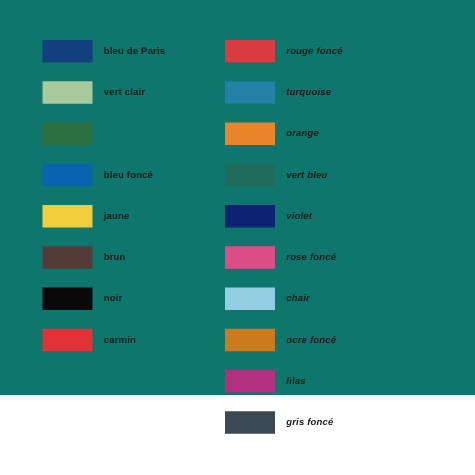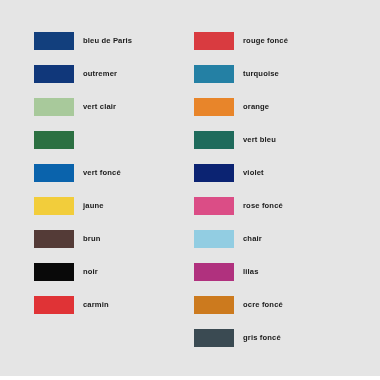--- a/index.html
+++ b/index.html
@@ -9,29 +9,29 @@
   body {
     width: 380px;
     height: 380px;
     background: #ffffff;
     font-family: "Liberation Sans", sans-serif;
     overflow: hidden;
   }
   #legend-figure {
     position: relative;
     width: 380px;
-    height: 376px;
-    background: #e5e5e5;
+    height: 316px;
+    background: #0f766e;
   }
   .legend-column {
     position: absolute;
     top: 32px;
   }
   #legend-column-left { left: 34px; }
-  #legend-column-right { left: 194px; }
+  #legend-column-right { left: 180px; font-style: italic; }
 
   .legend-entry {
     display: flex;
     align-items: center;
     height: 18px;
     margin-bottom: 15px;
   }
   .legend-entry:last-child { margin-bottom: 0; }
 
   .swatch {
@@ -53,33 +53,29 @@
 </head>
 <body>
 
 <div id="legend-figure">
   <div class="legend-column" id="legend-column-left">
       <div class="legend-entry">
         <div class="swatch" style="background-color: rgb(18, 63, 125);"></div>
         <span class="swatch-label">bleu de Paris</span>
       </div>
       <div class="legend-entry">
-        <div class="swatch" style="background-color: rgb(16, 55, 122);"></div>
-        <span class="swatch-label">outremer</span>
-      </div>
-      <div class="legend-entry">
         <div class="swatch" style="background-color: rgb(168, 201, 155);"></div>
         <span class="swatch-label">vert clair</span>
       </div>
       <div class="legend-entry">
         <div class="swatch" style="background-color: rgb(44, 112, 66);"></div>
       </div>
       <div class="legend-entry">
         <div class="swatch" style="background-color: rgb(10, 99, 172);"></div>
-        <span class="swatch-label">vert foncé</span>
+        <span class="swatch-label">bleu foncé</span>
       </div>
       <div class="legend-entry">
         <div class="swatch" style="background-color: rgb(242, 205, 59);"></div>
         <span class="swatch-label">jaune</span>
       </div>
       <div class="legend-entry">
         <div class="swatch" style="background-color: rgb(84, 59, 55);"></div>
         <span class="swatch-label">brun</span>
       </div>
       <div class="legend-entry">
@@ -114,25 +110,25 @@
       </div>
       <div class="legend-entry">
         <div class="swatch" style="background-color: rgb(219, 77, 134);"></div>
         <span class="swatch-label">rose foncé</span>
       </div>
       <div class="legend-entry">
         <div class="swatch" style="background-color: rgb(146, 205, 226);"></div>
         <span class="swatch-label">chair</span>
       </div>
       <div class="legend-entry">
+        <div class="swatch" style="background-color: rgb(204, 122, 30);"></div>
+        <span class="swatch-label">ocre foncé</span>
+      </div>
+      <div class="legend-entry">
         <div class="swatch" style="background-color: rgb(176, 49, 126);"></div>
         <span class="swatch-label">lilas</span>
-      </div>
-      <div class="legend-entry">
-        <div class="swatch" style="background-color: rgb(204, 122, 30);"></div>
-        <span class="swatch-label">ocre foncé</span>
       </div>
       <div class="legend-entry">
         <div class="swatch" style="background-color: rgb(58, 74, 82);"></div>
         <span class="swatch-label">gris foncé</span>
       </div>
     </div>
 </div>
 
 </body></html>

